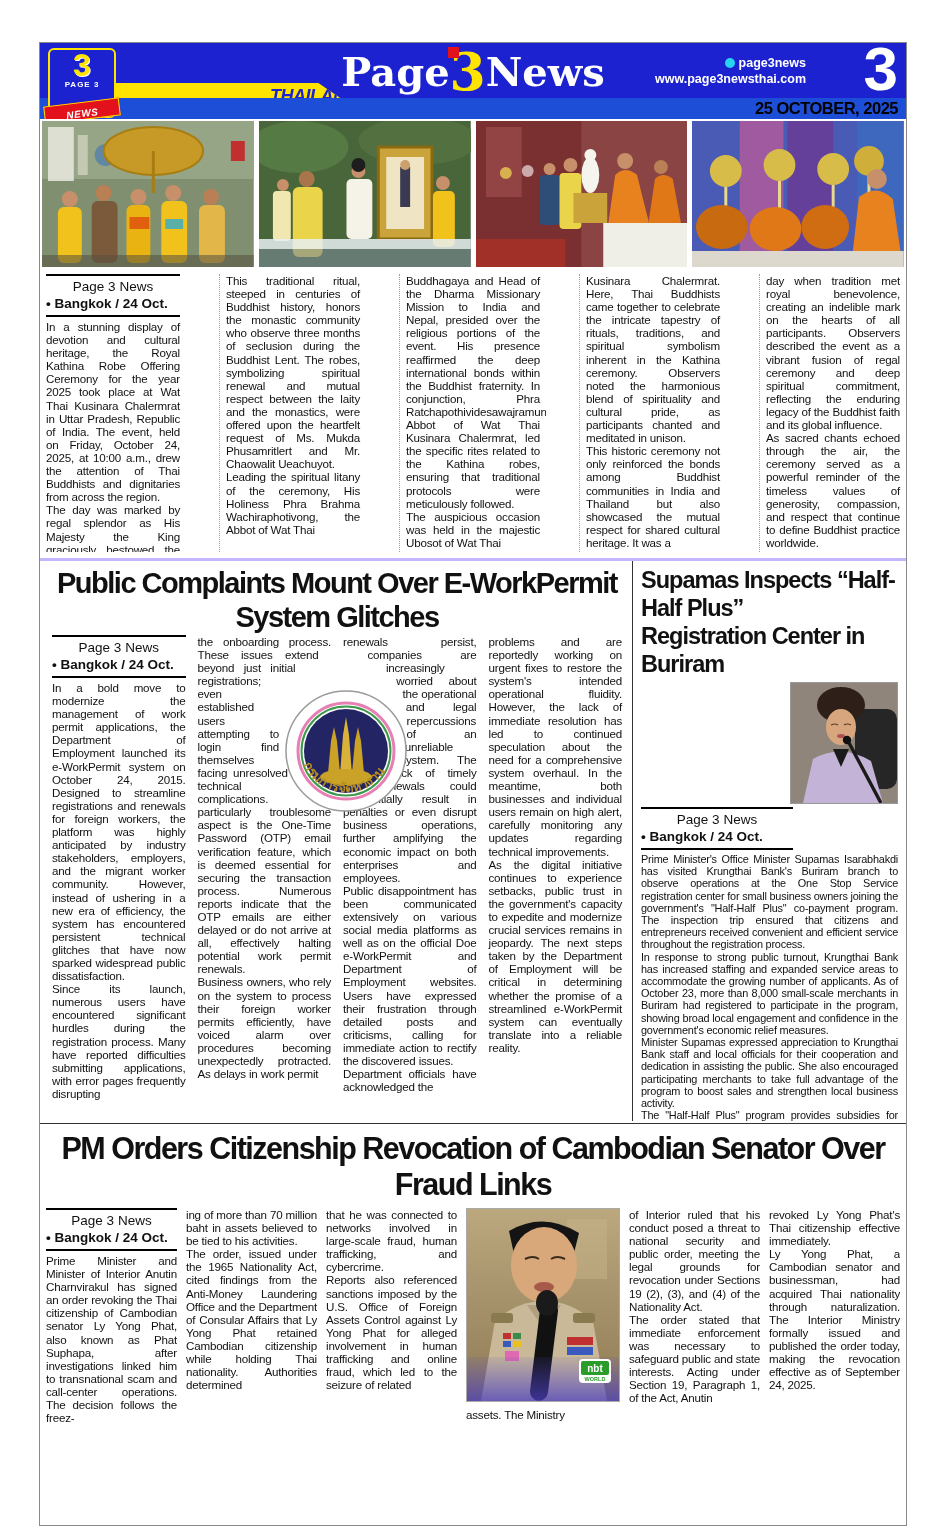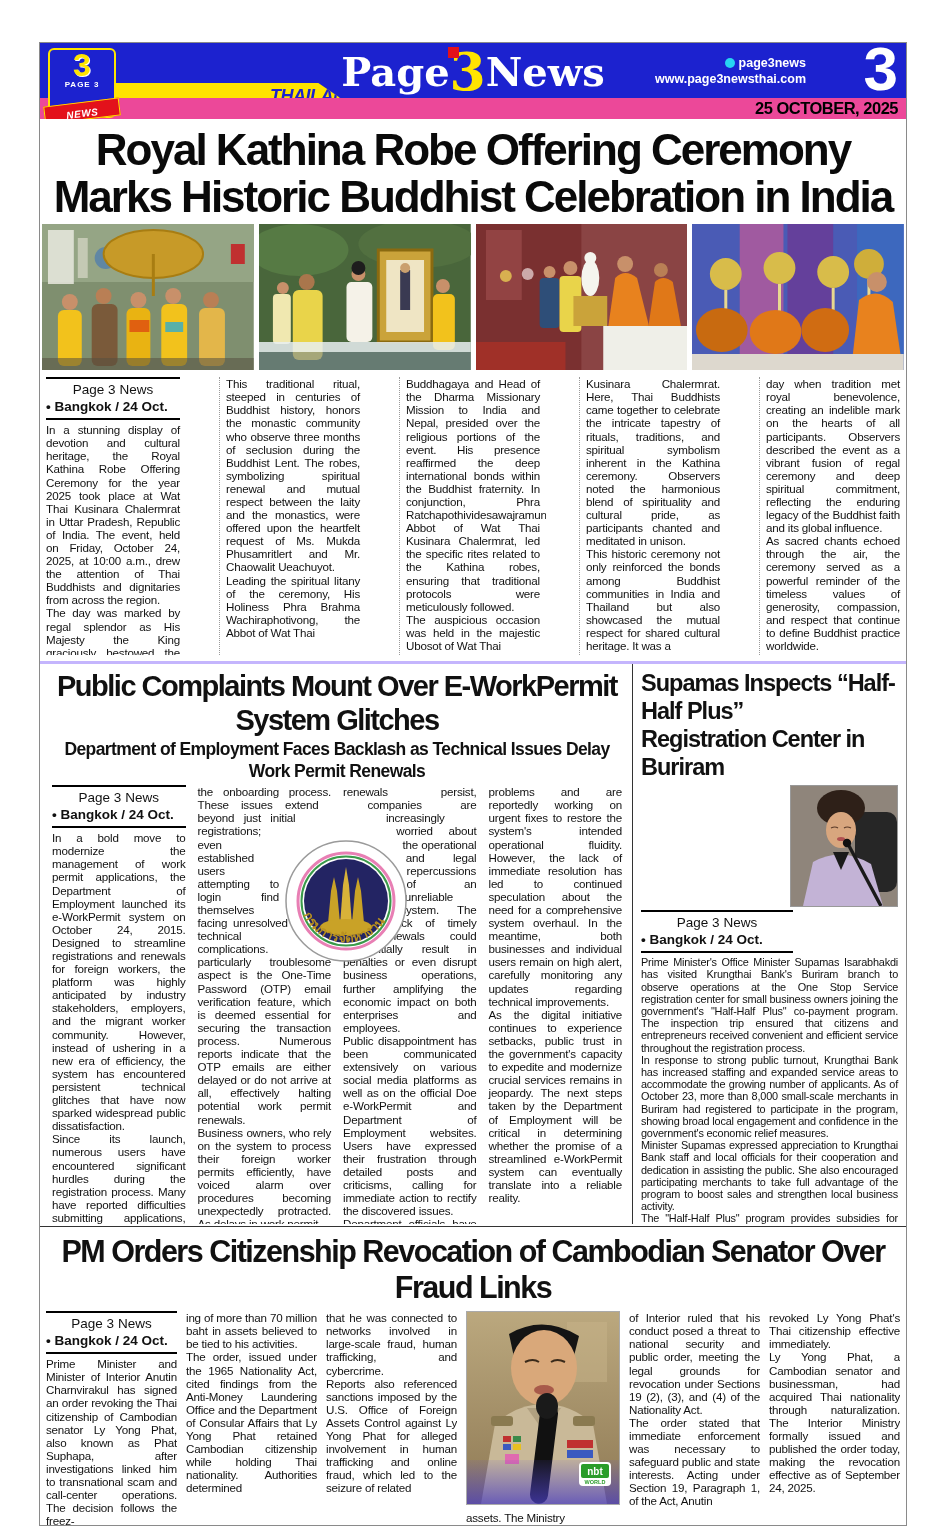--- a/index.html
+++ b/index.html
@@ -1,21 +1,21 @@
 <!DOCTYPE html>
 <html><head>
 <meta charset="utf-8">
 <style>
   html,body{margin:0;padding:0;background:#ffffff;}
   body{width:945px;height:1531px;position:relative;font-family:"Liberation Sans",sans-serif;color:#111;}
   .page{position:absolute;left:39px;top:42px;width:866px;height:1482px;border:1px solid #8a8a8a;background:#fff;overflow:hidden;}
 
   
   .hdr{position:relative;height:76px;background:#1c22cf;overflow:hidden;}
-  .hdr-strip{position:absolute;left:0;right:0;bottom:0;height:21px;background:#ec4899;text-align:right;}
+  .hdr-strip{position:absolute;left:0;right:0;bottom:0;height:21px;background:#1d4ed8;text-align:right;}
   .hdr-date{font-weight:bold;font-size:16.5px;letter-spacing:-0.5px;padding-right:8px;line-height:21px;color:#000;}
   .thailand-ribbon{position:absolute;left:70px;top:40px;width:248px;height:27px;background:#ffe400;
     clip-path:polygon(0 0,84% 0,100% 100%,0 100%);}
   .thailand-ribbon span{display:block;font-size:18px;font-weight:bold;font-style:italic;color:#1c22cf;
     letter-spacing:-0.5px;padding-left:14px;line-height:27px;text-align:right;}
   .logo-box{position:absolute;left:8px;top:5px;width:64px;height:66px;background:#1c22cf;border:2px solid #ffe400;
     border-radius:6px;text-align:center;overflow:visible;z-index:3;}
   .logo-3{font-size:32px;font-weight:bold;color:#ffe400;line-height:30px;text-shadow:1px 1px 0 #fff;}
   .logo-sub{font-size:8px;font-weight:bold;color:#fff;letter-spacing:1px;}
   .logo-ribbon{position:absolute;left:-6px;bottom:-4px;width:74px;height:16px;background:#e3111b;border:1px solid #ffe400;
@@ -89,24 +89,20 @@
     </div>
     <div class="hdr-pagenum">3</div>
     <div class="thailand-ribbon">
       <span>THAILAND</span>
     </div>
     <div class="hdr-strip">
       <div class="hdr-date">25 OCTOBER, 2025</div>
     </div>
   </div>
 
-  <div class="a1-head">
-    <div>Royal Kathina Robe Offering Ceremony</div>
-    <div>Marks Historic Buddhist Celebration in India</div>
-  </div>
 
   <div class="photo-row">
 
     <svg viewBox="0 0 213 146" preserveAspectRatio="none">
       <rect width="213" height="146" fill="#7f8f6f"></rect>
       <rect width="213" height="58" fill="#95a585"></rect>
       <rect x="6" y="6" width="26" height="54" fill="#e9e9df" opacity="0.85"></rect>
       <rect x="36" y="14" width="10" height="40" fill="#d8d8c8" opacity="0.7"></rect>
       <circle cx="64" cy="34" r="11" fill="#4a7ab0" opacity="0.7"></circle>
       <ellipse cx="112" cy="30" rx="50" ry="24" fill="#c79a28"></ellipse>
@@ -215,21 +211,20 @@
       </div>
     <div class="a1-col">
         <div class="btxt">day when tradition met royal benevolence, creating an indelible mark on the hearts of all participants. Observers described the event as a vibrant fusion of regal ceremony and deep spiritual commitment, reflecting the enduring legacy of the Buddhist faith and its global influence.
 As sacred chants echoed through the air, the ceremony served as a powerful reminder of the timeless values of generosity, compassion, and respect that continue to define Buddhist practice worldwide.</div>
       </div>
   </div>
 
   <div class="mid">
     <div class="a2">
       <div class="a2-head">Public Complaints Mount Over E-WorkPermit System Glitches</div>
-      <div class="a2-sub">Department of Employment Faces Backlash as Technical Issues Delay Work Permit Renewals</div>
       <div class="a2-cols">
 
         <svg class="emblem" viewBox="0 0 124 124">
           <circle cx="62" cy="62" r="60" fill="#ffffff" stroke="#9a9a9a" stroke-width="1.5"></circle>
           <circle cx="62" cy="62" r="48" fill="none" stroke="#e87fb4" stroke-width="3"></circle>
           <circle cx="62" cy="62" r="44.5" fill="none" stroke="#3a9a4a" stroke-width="2"></circle>
           <circle cx="62" cy="62" r="42" fill="#232463"></circle>
           <path d="M44,84 L47,52 L50,38 L53,52 L56,84 Z" fill="#c9a227"></path>
           <path d="M56,86 L59,46 L62,28 L65,46 L68,86 Z" fill="#d8b239"></path>
           <path d="M68,84 L71,52 L74,38 L77,52 L80,84 Z" fill="#c9a227"></path>

